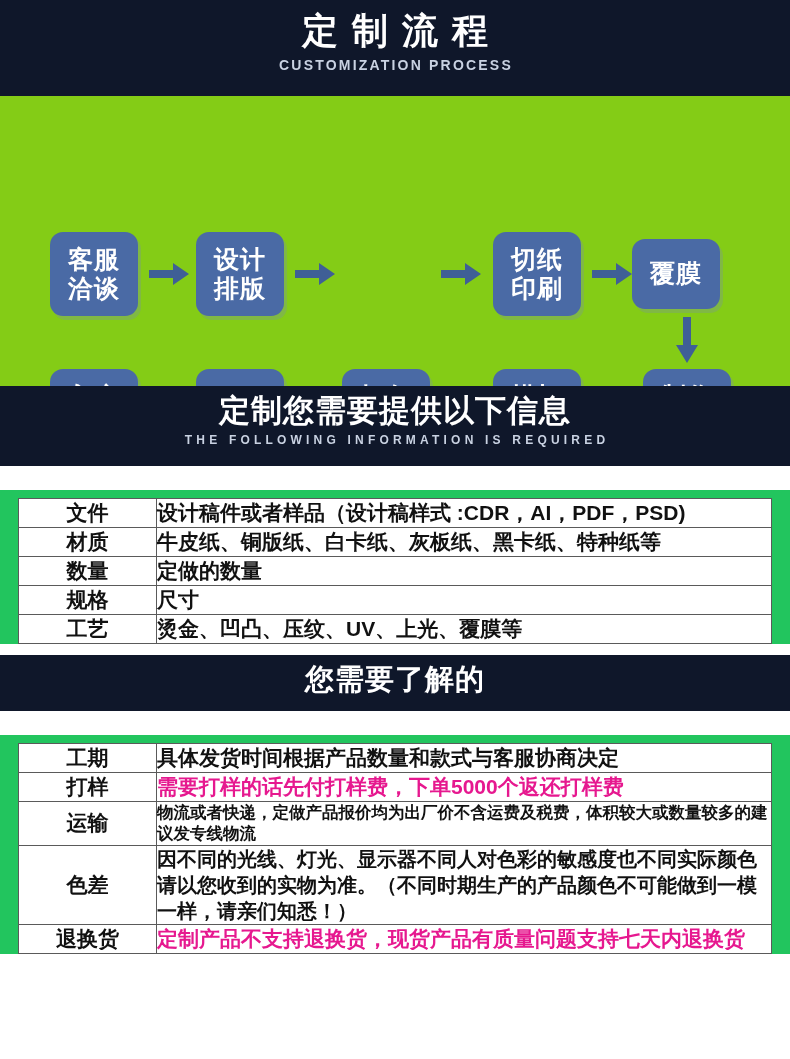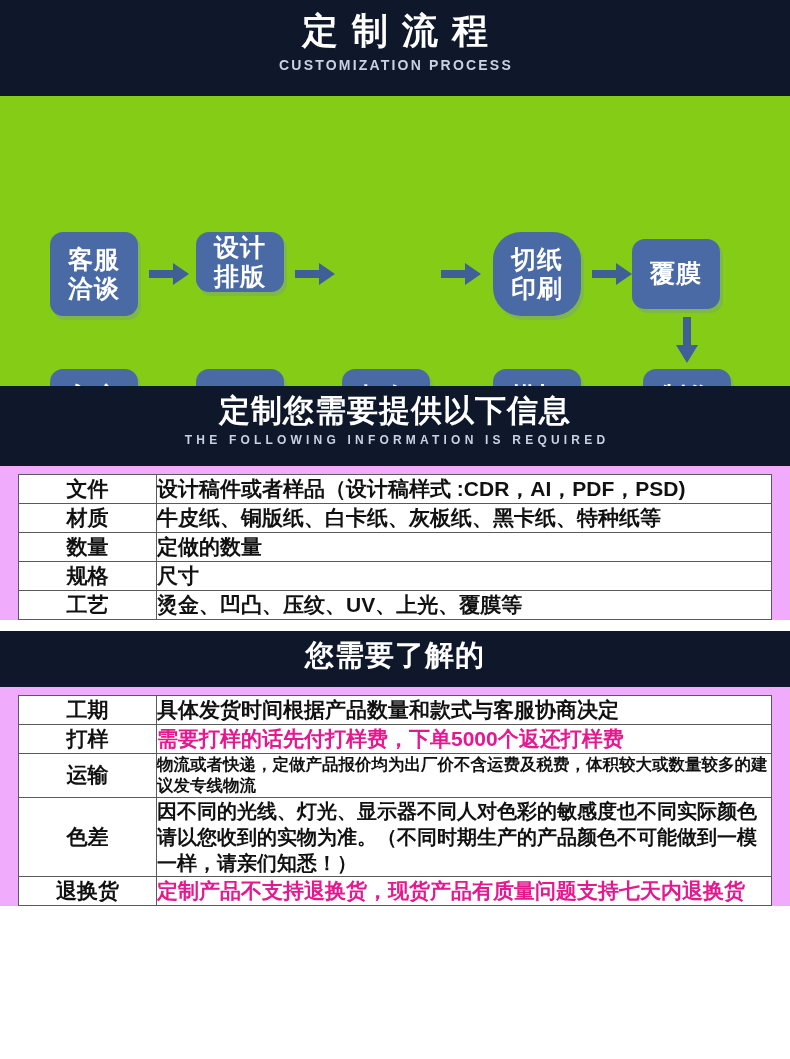--- a/index.html
+++ b/index.html
@@ -72,21 +72,22 @@
   .arrow-r, .arrow-l, .arrow-d {
     position: absolute;
   }
   .arrow-r svg, .arrow-l svg, .arrow-d svg { display: block; }
 
   
   .tbl-wrap {
     padding: 8px 18px 0 18px;
     box-sizing: border-box;
     width: 790px;
-    background: #f0abfc;
+    background: #22c55e;
+    margin-top: 24px;
   }
   table.info {
     border-collapse: collapse;
     width: 754px;
     table-layout: fixed;
     background: #ffffff;
   }
   table.info td {
     border: 1.6px solid #5a5a5a;
     padding: 0;
@@ -126,39 +127,39 @@
       <span>客服</span>
       <span>洽谈</span>
     </div>
   </div>
   <div class="arrow-r" style="left:149px; top:167px;">
     <svg width="40" height="22" viewBox="0 0 40 22">
         <path d="M0 7 L24 7 L24 0 L40 11 L24 22 L24 15 L0 15 Z" fill="#3f5f96"></path>
       </svg>
   </div>
 
-  <div class="flow-box" style="left:196px; top:136px; width:88px; height:60px;">
+  <div class="flow-box" style="left:196px; top:136px; width:88px; height:84px;">
     <div>
       <span>设计</span>
       <span>排版</span>
     </div>
   </div>
   <div class="arrow-r" style="left:295px; top:167px;">
     <svg width="40" height="22" viewBox="0 0 40 22">
         <path d="M0 7 L24 7 L24 0 L40 11 L24 22 L24 15 L0 15 Z" fill="#3f5f96"></path>
       </svg>
   </div>
 
   <div class="arrow-r" style="left:441px; top:167px;">
     <svg width="40" height="22" viewBox="0 0 40 22">
         <path d="M0 7 L24 7 L24 0 L40 11 L24 22 L24 15 L0 15 Z" fill="#3f5f96"></path>
       </svg>
   </div>
 
-  <div class="flow-box" style="left:493px; top:136px; width:88px; height:84px;border-radius:28px;">
+  <div class="flow-box" style="left:493px; top:136px; width:88px; height:84px;">
     <div>
       <span>切纸</span>
       <span>印刷</span>
     </div>
   </div>
   <div class="arrow-r" style="left:592px; top:167px;">
     <svg width="40" height="22" viewBox="0 0 40 22">
         <path d="M0 7 L24 7 L24 0 L40 11 L24 22 L24 15 L0 15 Z" fill="#3f5f96"></path>
       </svg>
   </div>

